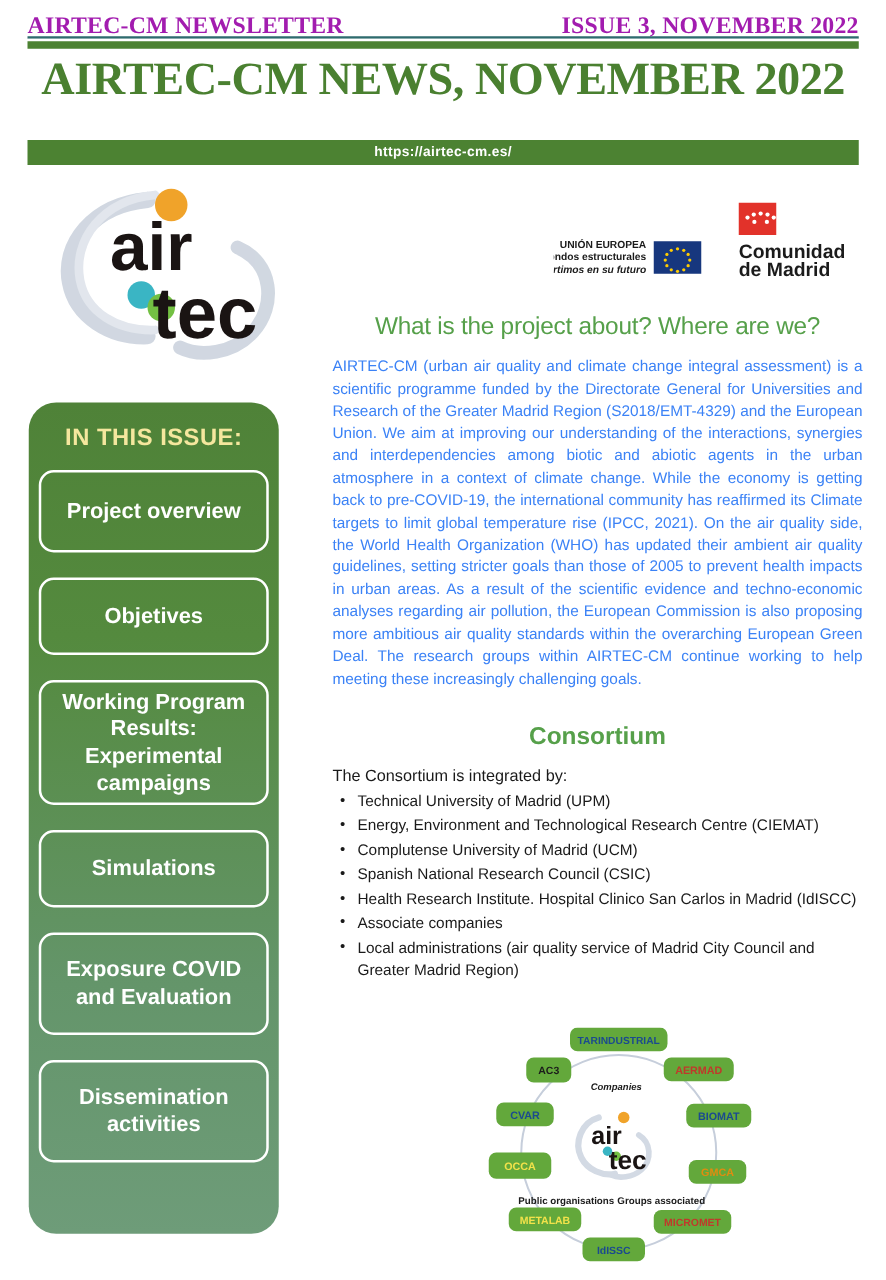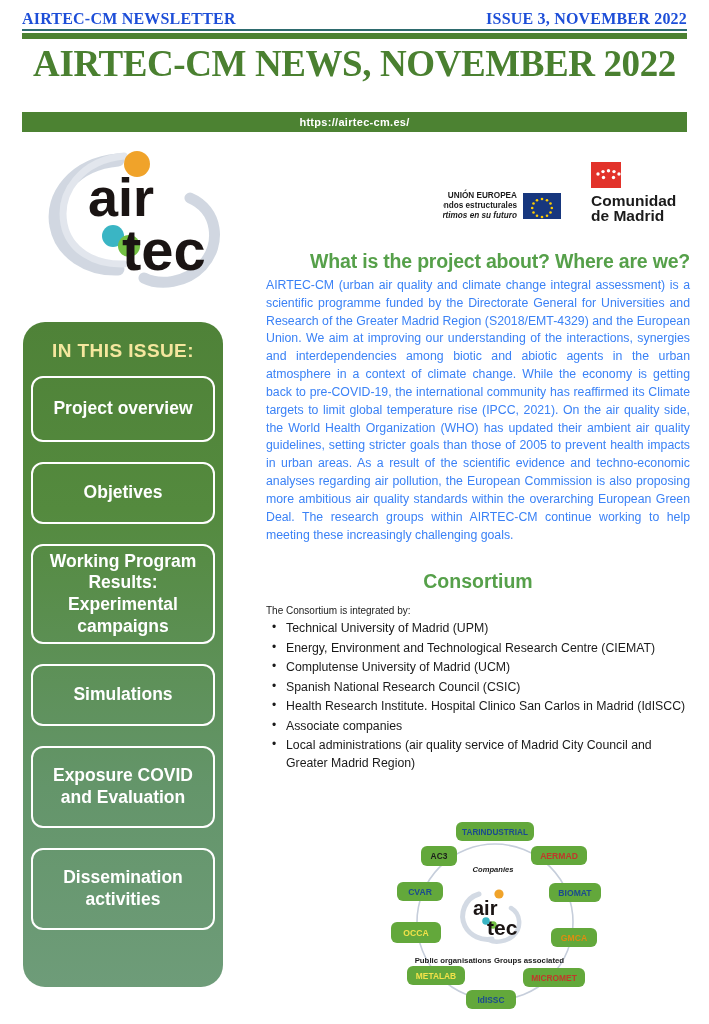--- a/index.html
+++ b/index.html
@@ -11,22 +11,22 @@
   }
   .page { position: relative; width: 709px; height: 1024px; background:#fff; }
 
   
   .masthead {
     position: absolute; left: 22px; top: 10px; width: 665px;
     display: flex; justify-content: space-between; align-items: baseline;
   }
   .masthead-left, .masthead-right {
     font-family: "Liberation Serif", serif;
-    font-weight: bold; font-size: 16px; letter-spacing: .2px;
-    color: #1d4ed8;
+    font-weight: bold; font-size: 19px; letter-spacing: .2px;
+    color: #a21caf;
   }
   .rule-wrap { position: absolute; left: 22px; top: 29px; width: 665px; }
   .rule-thin  { height: 2px; background: #2e6b6e; }
   .rule-gap   { height: 2px; background: #ffffff; }
   .rule-thick { height: 6px; background: #4c8232; }
 
   .big-title {
     position: absolute; left: 0; top: 42px; width: 709px; text-align: center;
     font-family: "Liberation Serif", serif;
     font-weight: bold; font-size: 37px; letter-spacing: -0.4px;
@@ -67,32 +67,32 @@
     margin-bottom: 20px; padding: 6px 4px;
   }
   .issue-item.h1 { height: 66px; }
   .issue-item.h2 { height: 62px; }
   .issue-item.h4 { height: 100px; }
   .issue-item.h3 { height: 82px; }
 
   
   .content { position: absolute; left: 266px; top: 250px; width: 424px; }
   .sec-head {
-    color: #56a04a; font-weight: bold; font-size: 19.5px;
-    text-align: right; letter-spacing: -0.2px; margin-bottom: 4px;
+    color: #56a04a; font-weight: normal; font-size: 19.5px;
+    text-align: center; letter-spacing: -0.2px; margin-bottom: 12px;
   }
   .body-text {
     font-size: 12.3px; line-height: 1.45; color: #3b82f6;
     text-align: justify; text-justify: inter-word;
   }
   .consortium-head {
     color: #56a04a; font-weight: bold; font-size: 19.5px;
     text-align: center; margin: 26px 0 10px 0;
   }
-  .cons-intro { font-size: 10px; color: #1a1a1a; line-height: 1.5; }
+  .cons-intro { font-size: 13px; color: #1a1a1a; line-height: 1.5; }
   .cons-list { list-style: none; margin-top: 1px; }
   .cons-list li {
     font-size: 12.3px; color: #1a1a1a; line-height: 1.5;
     position: relative; padding-left: 20px; margin-bottom: 1px;
   }
   .cons-list li::before {
     content: "\2022"; position: absolute; left: 6px; top: -1px;
     font-size: 12px; color: #1a1a1a;
   }
 

